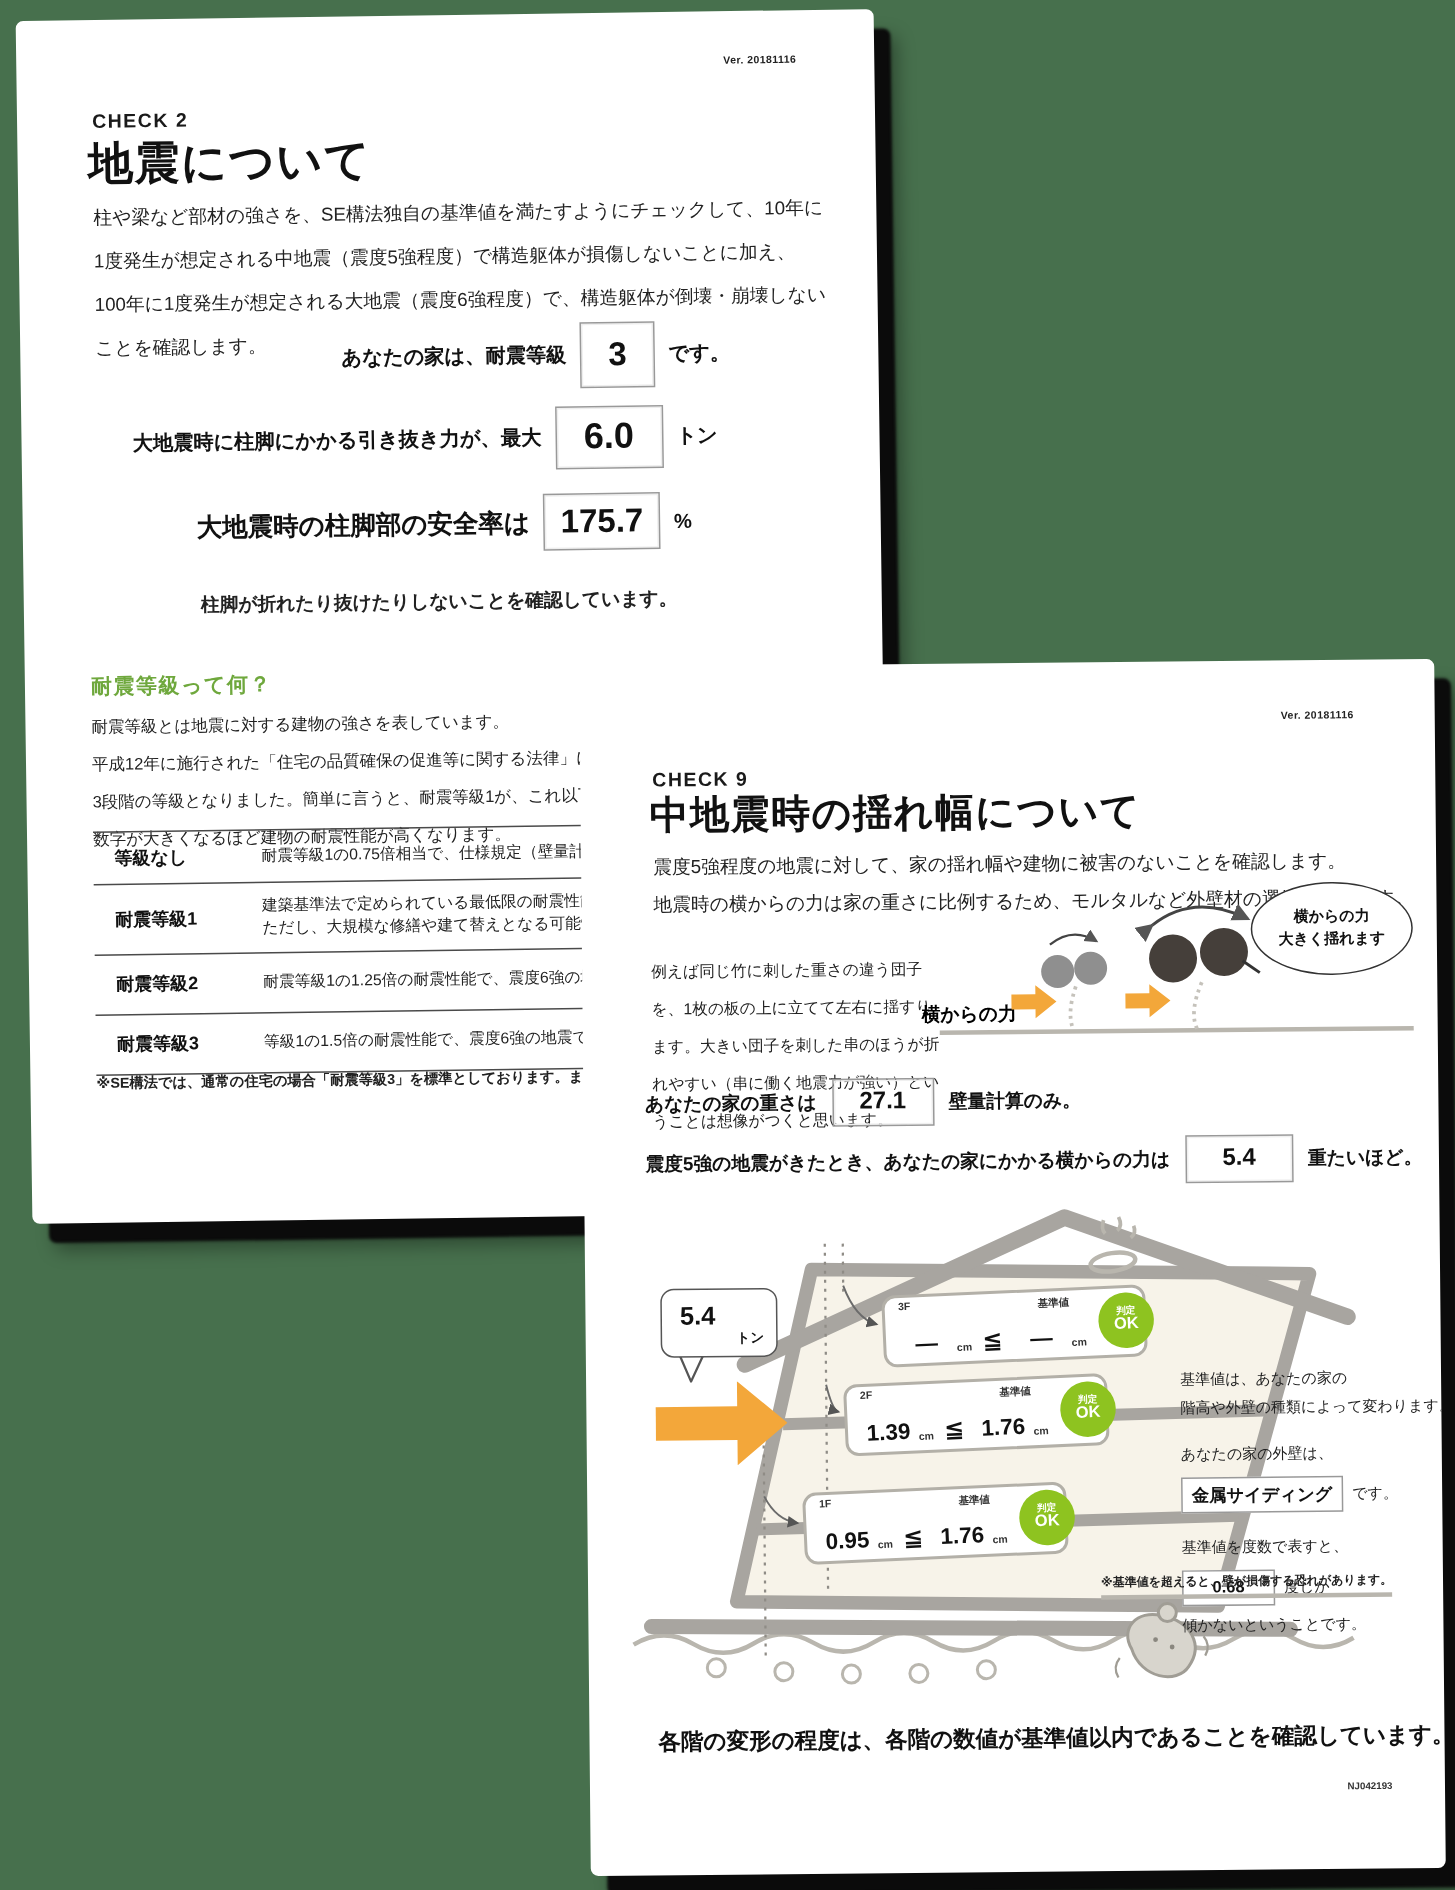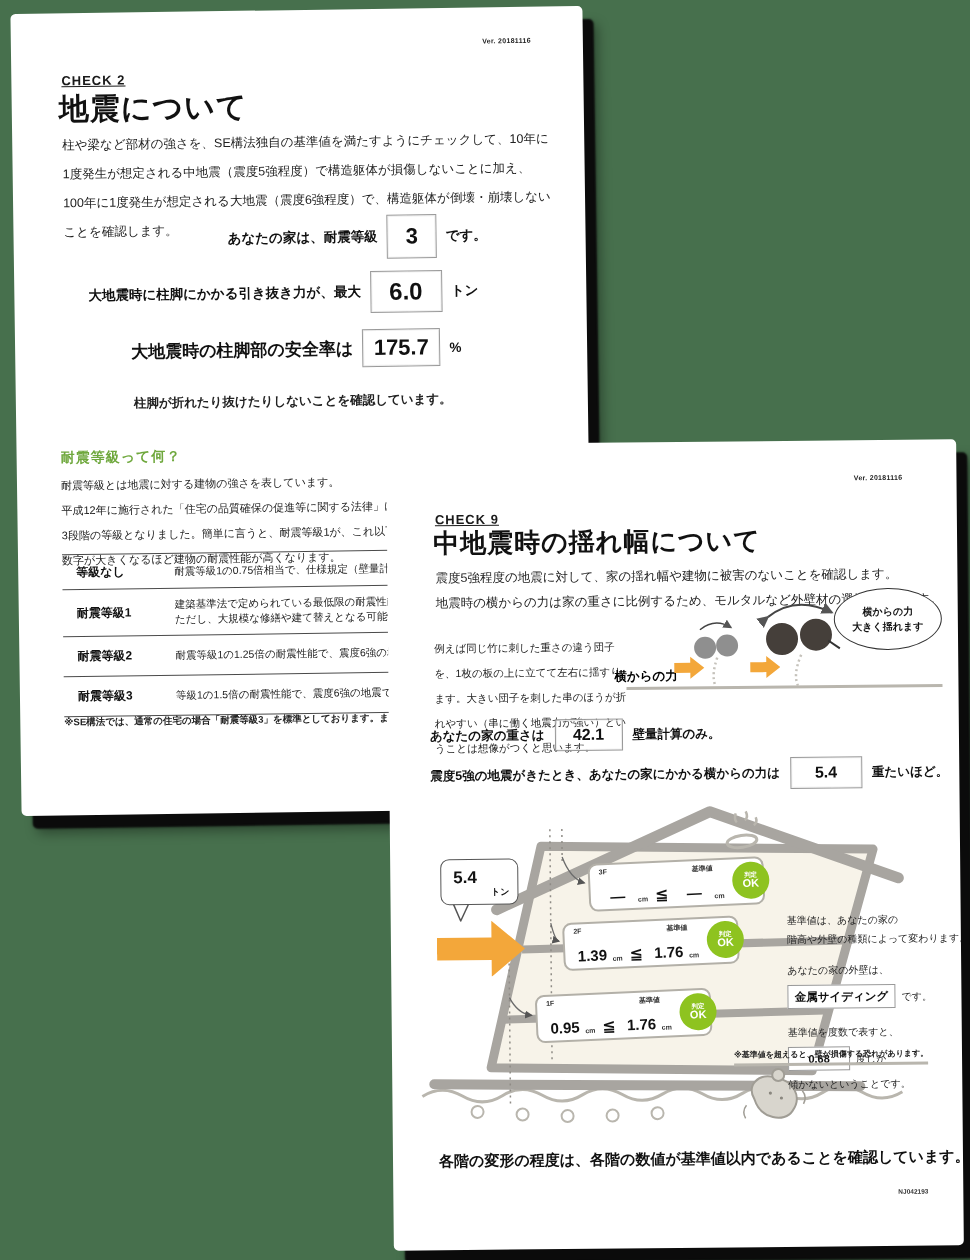--- a/index.html
+++ b/index.html
@@ -5,21 +5,21 @@
   html,body{margin:0;padding:0;}
   body{width:970px;height:1260px;overflow:hidden;
        font-family:"Liberation Sans","DejaVu Sans",sans-serif;}
   .canvas{position:relative;width:970px;height:1260px;background:#47704d;overflow:hidden;}
   .page{position:absolute;background:#ffffff;border-radius:5px;overflow:hidden;
         box-shadow:11px 13px 2px #0b0b0b,15px 18px 12px rgba(0,0,0,.35);}
   .page1{left:16px;top:10px;width:572px;height:802px;transform:rotate(-0.8deg);z-index:1;}
   .page2{left:390px;top:442px;width:570px;height:806px;transform:rotate(-0.55deg);z-index:2;}
   .abs{position:absolute;}
   .ver{position:absolute;font-size:7px;font-weight:bold;color:#222;letter-spacing:.3px;}
-  .check{position:absolute;font-size:13px;font-weight:bold;color:#1a1a1a;letter-spacing:1px;text-decoration:underline;}
+  .check{position:absolute;font-size:13px;font-weight:bold;color:#1a1a1a;letter-spacing:1px;}
   .ttl{position:absolute;font-weight:bold;color:#111;margin:0;letter-spacing:1px;}
   .body-txt{position:absolute;color:#222;}
   .nowrap{white-space:nowrap;}
   .valrow{position:absolute;display:flex;align-items:center;gap:9px;}
   .vr-label{font-size:13.5px;font-weight:bold;color:#111;white-space:nowrap;}
   .vr-label.big{font-size:17px;}
   .valbox{display:flex;align-items:center;justify-content:center;background:#fff;
           border:1px solid #999;box-shadow:inset 0 0 0 1px #eee;font-weight:bold;color:#111;}
   .vr-suffix{font-size:13.5px;font-weight:bold;color:#111;white-space:nowrap;}
   .green-h{position:absolute;font-size:14px;font-weight:bold;color:#6fa83d;letter-spacing:1px;}
@@ -208,21 +208,21 @@
     <p class="example">例えば同じ竹に刺した重さの違う団子を、1枚の板の上に立てて左右に揺すります。大きい団子を刺した串のほうが折れやすい（串に働く地震力が強い）ということは想像がつくと思います。</p>
     <div class="sideforce">横からの力</div>
 
     <div class="bubble">
       <div>横からの力</div>
       <div>大きく揺れます</div>
     </div>
 
     <div class="p2row" style="left:41px;top:276px;">
       <span class="lbl">あなたの家の重さは</span>
-      <span class="bx" style="width:66px;height:30px;">42.1</span>
+      <span class="bx" style="width:66px;height:30px;">27.1</span>
       <span class="lbl">壁量計算のみ。</span>
     </div>
     <div class="p2row" style="left:41px;top:316px;">
       <span class="lbl">震度5強の地震がきたとき、あなたの家にかかる横からの力は</span>
       <span class="bx" style="width:70px;height:30px;">5.4</span>
       <span class="lbl">重たいほど。</span>
     </div>
 
     <div class="callout">
       <span class="cv">5.4</span>

